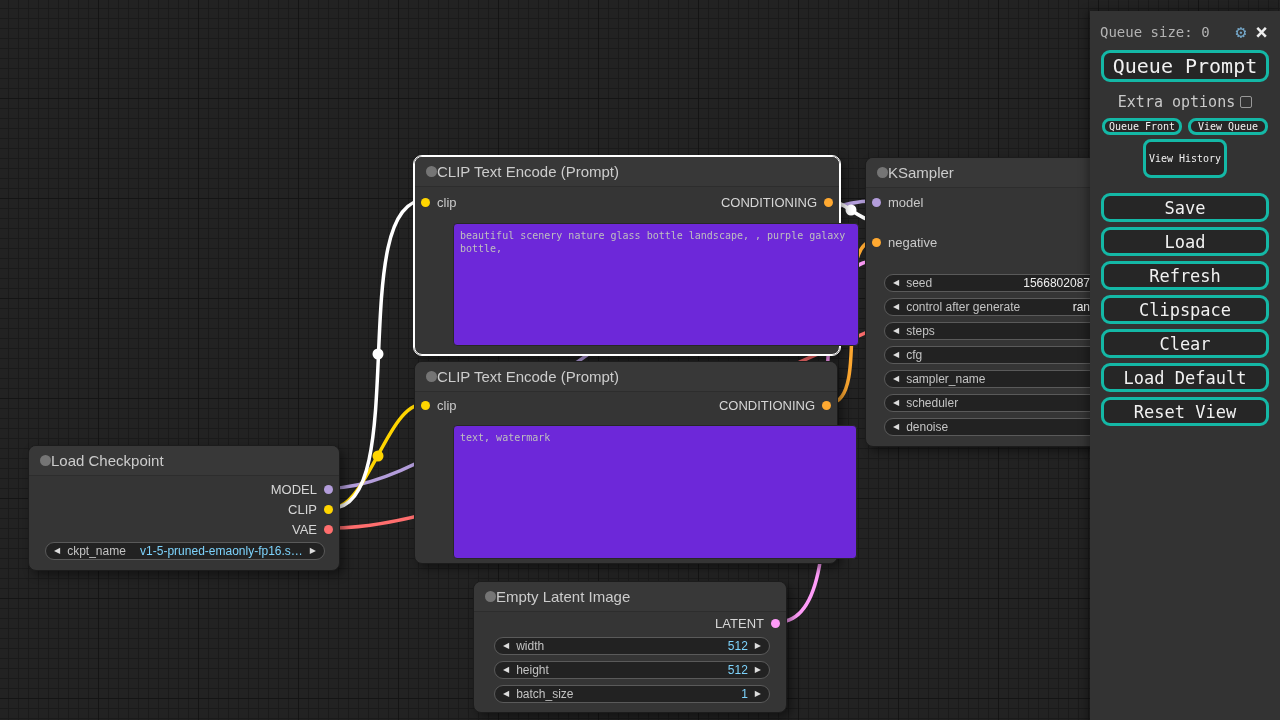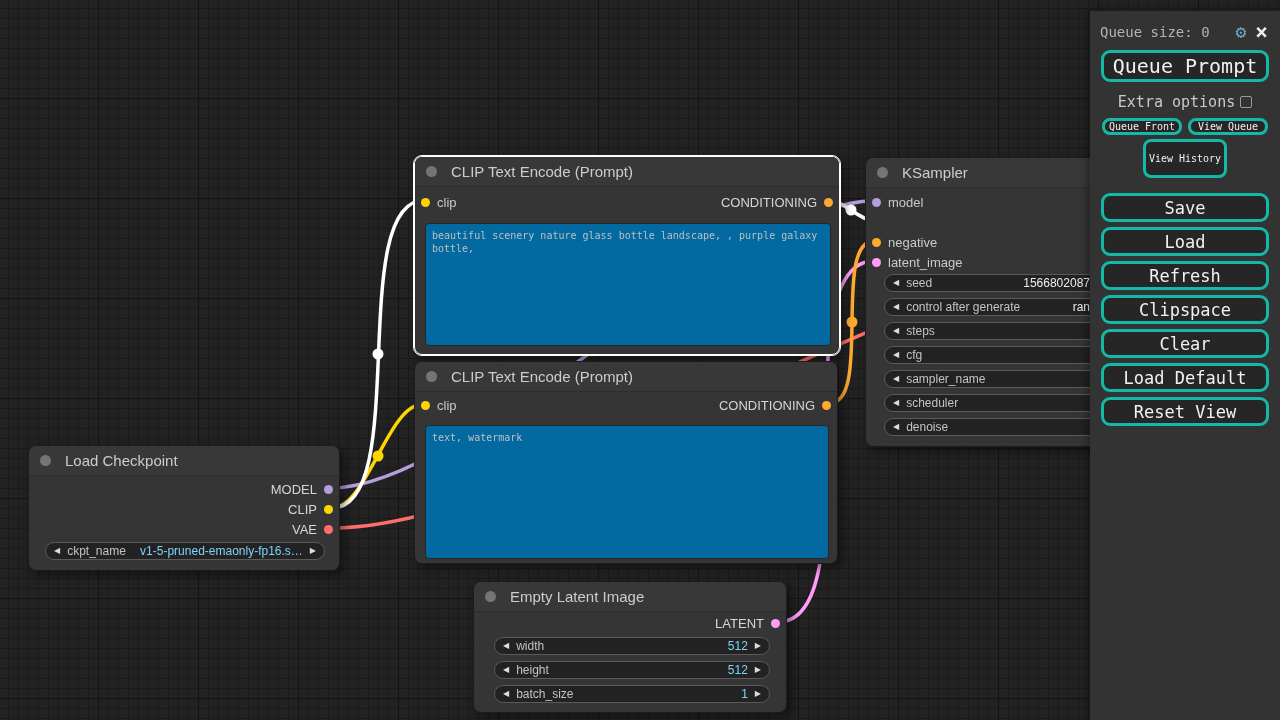--- a/index.html
+++ b/index.html
@@ -22,37 +22,38 @@
 
   
   .node {
     position:absolute; z-index:2; background:#353535; border-radius:8px;
     border:1px solid #1c1c1c; box-shadow:4px 4px 10px rgba(0,0,0,.45);
   }
   .node.selected { border:1px solid #ffffff; outline:1px solid #ffffff; }
   .node-header {
     height:30px; background:#383838; border-radius:7px 7px 0 0;
     border-bottom:1px solid #2d2d2d; display:flex; align-items:center;
-    padding:0 11px; gap:14px;
+    padding:0 11px; gap:0;
   }
   .collapse-dot { width:11px; height:11px; border-radius:50%; background:#757575; flex:0 0 auto; }
   .node-title { color:#cccccc; font-size:15px; white-space:nowrap; overflow:hidden; }
 
   .slot { position:absolute; left:0; right:0; height:16px; display:flex; align-items:center; gap:7px; }
   .slot .dot { width:9px; height:9px; border-radius:50%; flex:0 0 auto; }
   .slot.in  { padding-left:6px; }
   .slot.out { flex-direction:row-reverse; padding-right:6px; }
   .slot-label { color:#c9c9c9; font-size:13px; white-space:nowrap; }
   .slot.out .slot-label { color:#d6d6d6; }
 
   .textbox {
-    position:absolute; background:#0369a1; border:1px solid #272727; border-radius:4px;
+    position:absolute; background:#6d28d9; border:1px solid #272727; border-radius:4px;
     color:#bfbfbf; font-family:"DejaVu Sans Mono", monospace; font-size:10px;
     line-height:13px; padding:5px 6px; white-space:pre-wrap; word-break:break-word;
     overflow:hidden;
+    margin-left:28px;
   }
 
   .widget {
     position:absolute; height:18px; background:#222222; border:1px solid #5a5a5a;
     border-radius:9px; display:flex; align-items:center; padding:0 8px;
     font-size:12px; color:#c8c8c8; overflow:hidden; white-space:nowrap;
   }
   .widget .arrow { font-size:8px; color:#dddddd; flex:0 0 auto; line-height:1; }
   .widget .wlabel { margin-left:7px; color:#c3c3c3; }
   .widget .wvalue { margin-left:auto; margin-right:7px; color:#7dd3fc; }
@@ -170,24 +171,20 @@
       <span class="node-title">KSampler</span>
     </div>
     <div class="slot in" style="top:36px">
       <span class="dot" style="background:#B39DDB"></span>
       <span class="slot-label">model</span>
     </div>
     <div class="slot in" style="top:76px">
       <span class="dot" style="background:#FFA931"></span>
       <span class="slot-label">negative</span>
     </div>
-    <div class="slot in" style="top:96px">
-      <span class="dot" style="background:#FF9CF9"></span>
-      <span class="slot-label">latent_image</span>
-    </div>
 
     <div class="widget" style="left:18px; top:116px; width:240px;">
       <span class="arrow">◀</span>
       <span class="wlabel">seed</span>
       <span class="kv">1566802087</span>
       <span class="arrow right mla">▶</span>
     </div>
     <div class="widget" style="left:18px; top:140px; width:240px;">
       <span class="arrow">◀</span>
       <span class="wlabel">control after generate</span>

